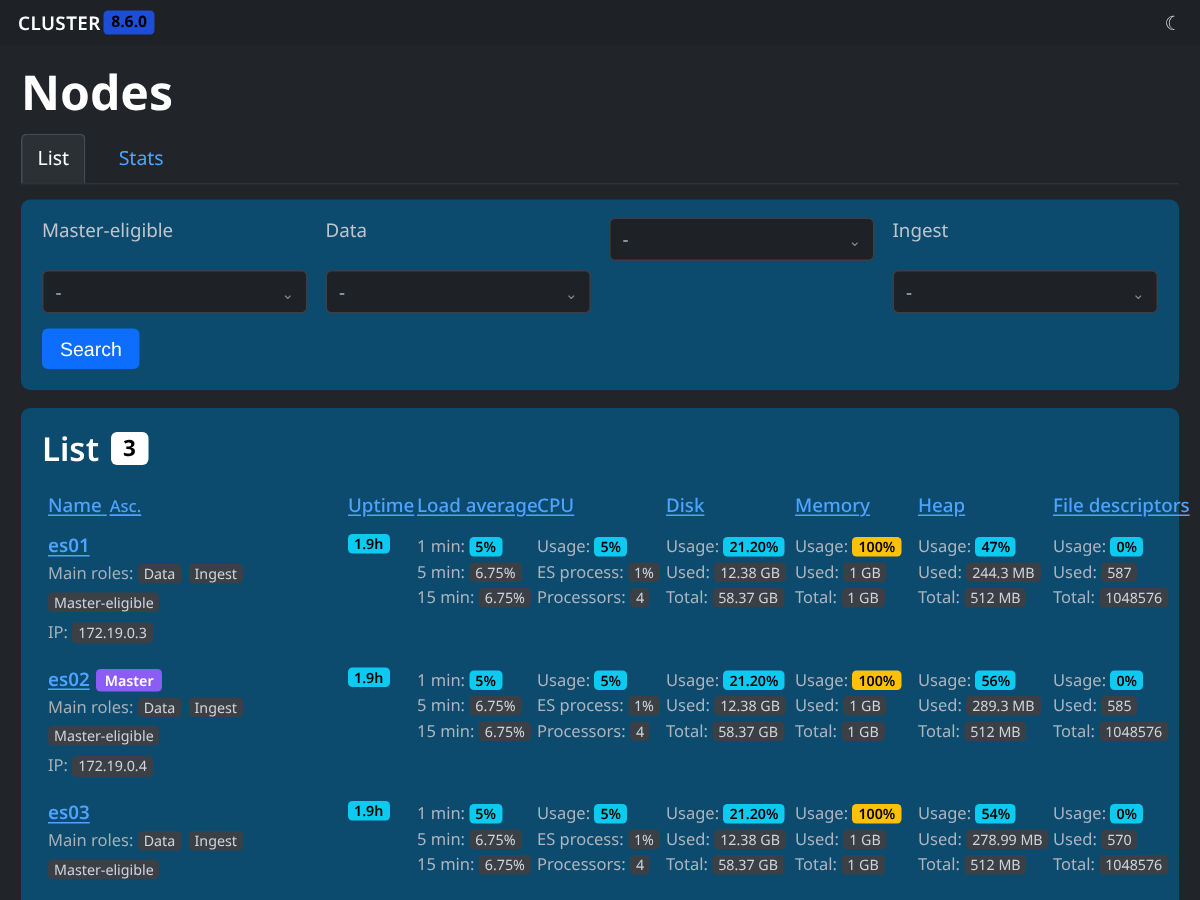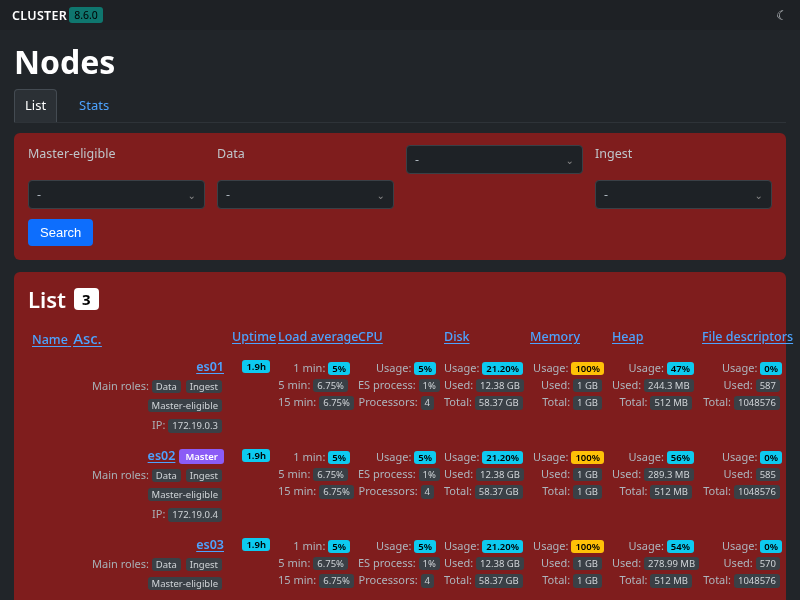--- a/index.html
+++ b/index.html
@@ -3,44 +3,44 @@
 <meta charset="utf-8">
 <style>
   * { box-sizing: border-box; margin: 0; padding: 0; }
   body {
     background: #212529; color: #dee2e6;
     font-family: system-ui, -apple-system, "Segoe UI", Roboto, sans-serif;
     font-size: 13px; width: 800px; height: 600px; overflow: hidden;
   }
   .navbar { display: flex; align-items: center; padding: 6px 12px; background: #1e2125; gap: 0; font-size: 12.5px; color: #adb5bd; }
   .navbar .brand { color: #fff; font-weight: 600; margin-right: 2px; letter-spacing: .3px; }
-  .ver-badge { background: #0f766e; color: #000; border-radius: 3px; padding: 1px 5px; font-size: 10.5px; font-weight: 400; margin-right: 8px; text-align: right; }
+  .ver-badge { background: #1d4ed8; color: #000; border-radius: 3px; padding: 1px 5px; font-size: 10.5px; font-weight: 700; margin-right: 8px; text-align: right; }
   .nav-item { color: #cfd3d7; margin: 0 4px; cursor: pointer; font-weight: 500; }
   .nav-item.caret::after { content: " ▾"; font-size: 9px; color: #888; }
   .navbar .spacer { flex: 1; }
   .user { color: #cfd3d7; font-size: 12px; }
   .moon { margin-left: 8px; font-size: 13px; color: #cfd3d7; }
   .page { padding: 10px 14px 0 14px; }
   h1 { font-size: 32px; font-weight: 700; color: #fff; margin-bottom: 6px; }
   .tabs { display: flex; align-items: center; gap: 18px; border-bottom: 1px solid #2e3338; margin-bottom: 10px; font-size: 13px; }
   .tab { color: #4da3ff; padding: 6px 4px 8px; cursor: pointer; }
   .tab.active { color: #fff; background: #2b3035; border: 1px solid #444b52; border-bottom: none; border-radius: 4px 4px 0 0; padding: 6px 10px 8px; }
-  .panel { background: #7f1d1d; border-radius: 6px; padding: 12px 14px 14px; margin-bottom: 12px; }
+  .panel { background: #0c4a6e; border-radius: 6px; padding: 12px 14px 14px; margin-bottom: 12px; }
   .filters { display: grid; grid-template-columns: repeat(4, 1fr); gap: 12px; margin-bottom: 10px; }
   .filter label { display: block; color: #bfc5ca; font-size: 12.5px; margin-bottom: 18px; }
   .select { background: #1e2226; border: 1px solid #3a4046; border-radius: 4px; padding: 5px 8px; color: #adb5bd; display: flex; justify-content: space-between; align-items: center; cursor: pointer; font-size: 12.5px; }
   .select .chev { font-size: 10px; color: #888; }
   .btn-primary { background: #0d6efd; color: #fff; border: none; border-radius: 4px; padding: 6px 12px; font-size: 13px; font-weight: 500; cursor: pointer; }
   .list-head { display: flex; align-items: center; gap: 8px; margin-bottom: 10px; }
   .list-head h2 { font-size: 22px; font-weight: 600; color: #fff; }
   .count-badge { background: #fff; color: #000; border-radius: 4px; padding: 1px 8px; font-size: 15px; font-weight: 700; }
   table.grid { width: 100%; border-collapse: collapse; table-layout: fixed; }
   table.grid th { text-align: left; color: #4da3ff; font-weight: 500; font-size: 12.5px; padding: 4px 4px 6px; text-decoration: underline; text-underline-offset: 2px; cursor: pointer; vertical-align: top; white-space: nowrap; }
-  table.grid th .sortdir { text-decoration: underline; color: #4da3ff; font-size: 15px; margin-left: 2px; }
-  table.grid td { padding: 4px 4px 8px; vertical-align: top; font-size: 11px; color: #adb5bd; text-align: right; }
+  table.grid th .sortdir { text-decoration: underline; color: #4da3ff; font-size: 11px; margin-left: 2px; }
+  table.grid td { padding: 4px 4px 8px; vertical-align: top; font-size: 11px; color: #adb5bd; }
   .node-name { color: #4da3ff; font-weight: 600; font-size: 12.5px; text-decoration: underline; text-underline-offset: 2px; cursor: pointer; }
   .master-badge { background: #8b5cf6; color: #fff; border-radius: 3px; padding: 1px 6px; font-size: 9.5px; margin-left: 4px; font-weight: 600; }
   .kv { margin-top: 2px; line-height: 1.7; }
   .kv .k { color: #a8b0b6; }
   .chip { background: #3a4046; color: #d0d4d8; border-radius: 3px; padding: 0 4px; font-size: 9.5px; display: inline-block; margin-right: 2px; line-height: 1.4; }
   .badge-cyan  { background: #0dcaf0; color: #000; border-radius: 3px; padding: 0 4px; font-size: 9.5px; font-weight: 600; display: inline-block; }
   .badge-warn  { background: #ffc107; color: #000; border-radius: 3px; padding: 0 4px; font-size: 9.5px; font-weight: 600; display: inline-block; }
   .line { margin-top: 2px; white-space: nowrap; }
 </style>
 </head>

